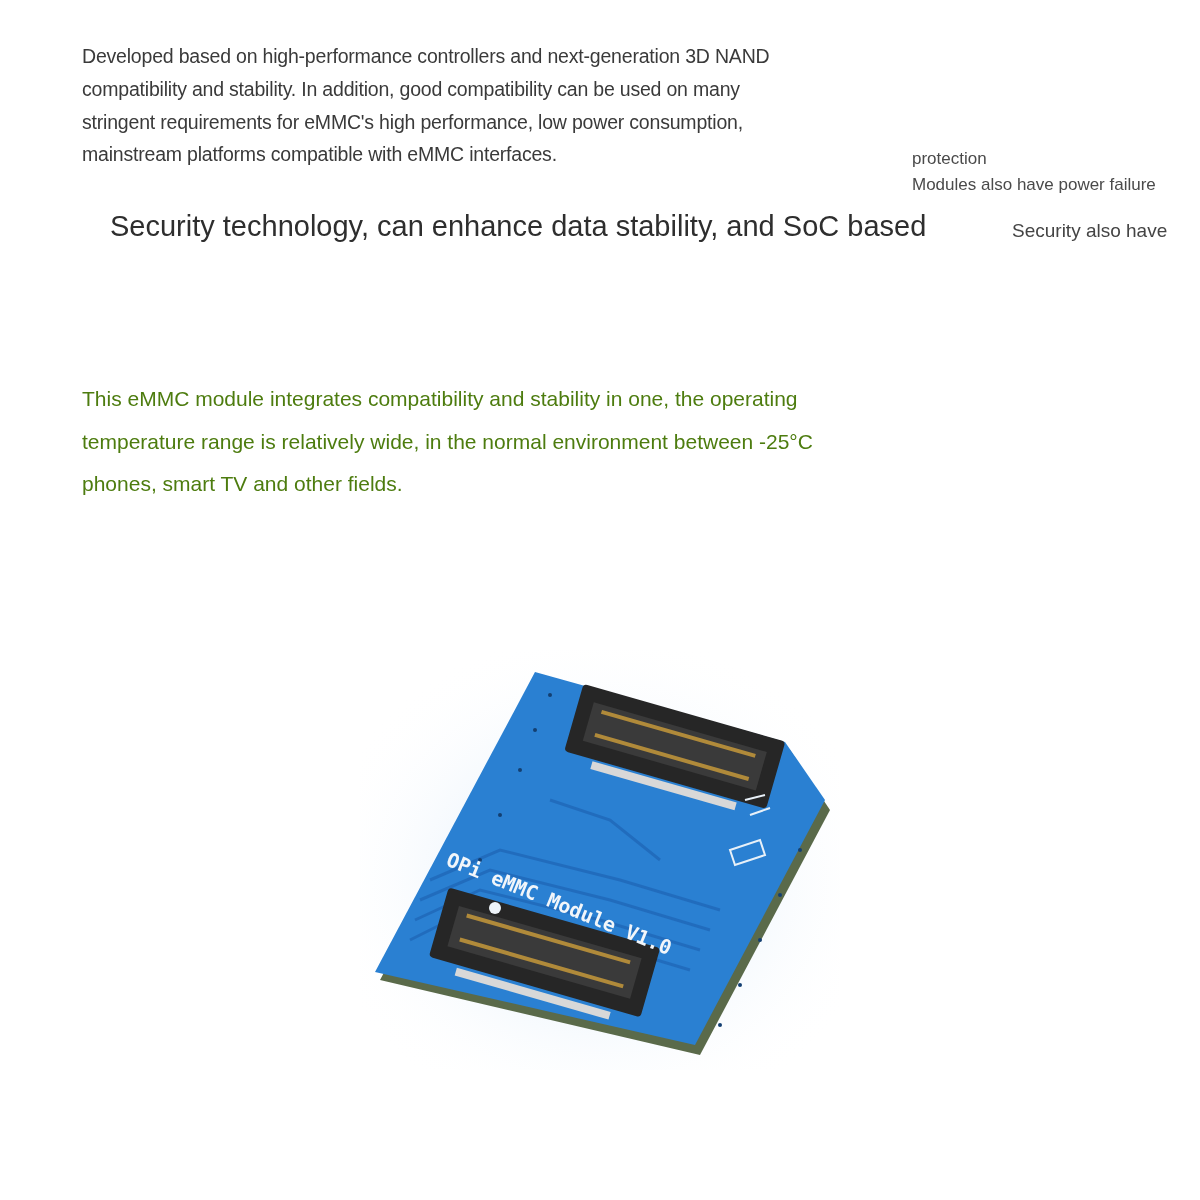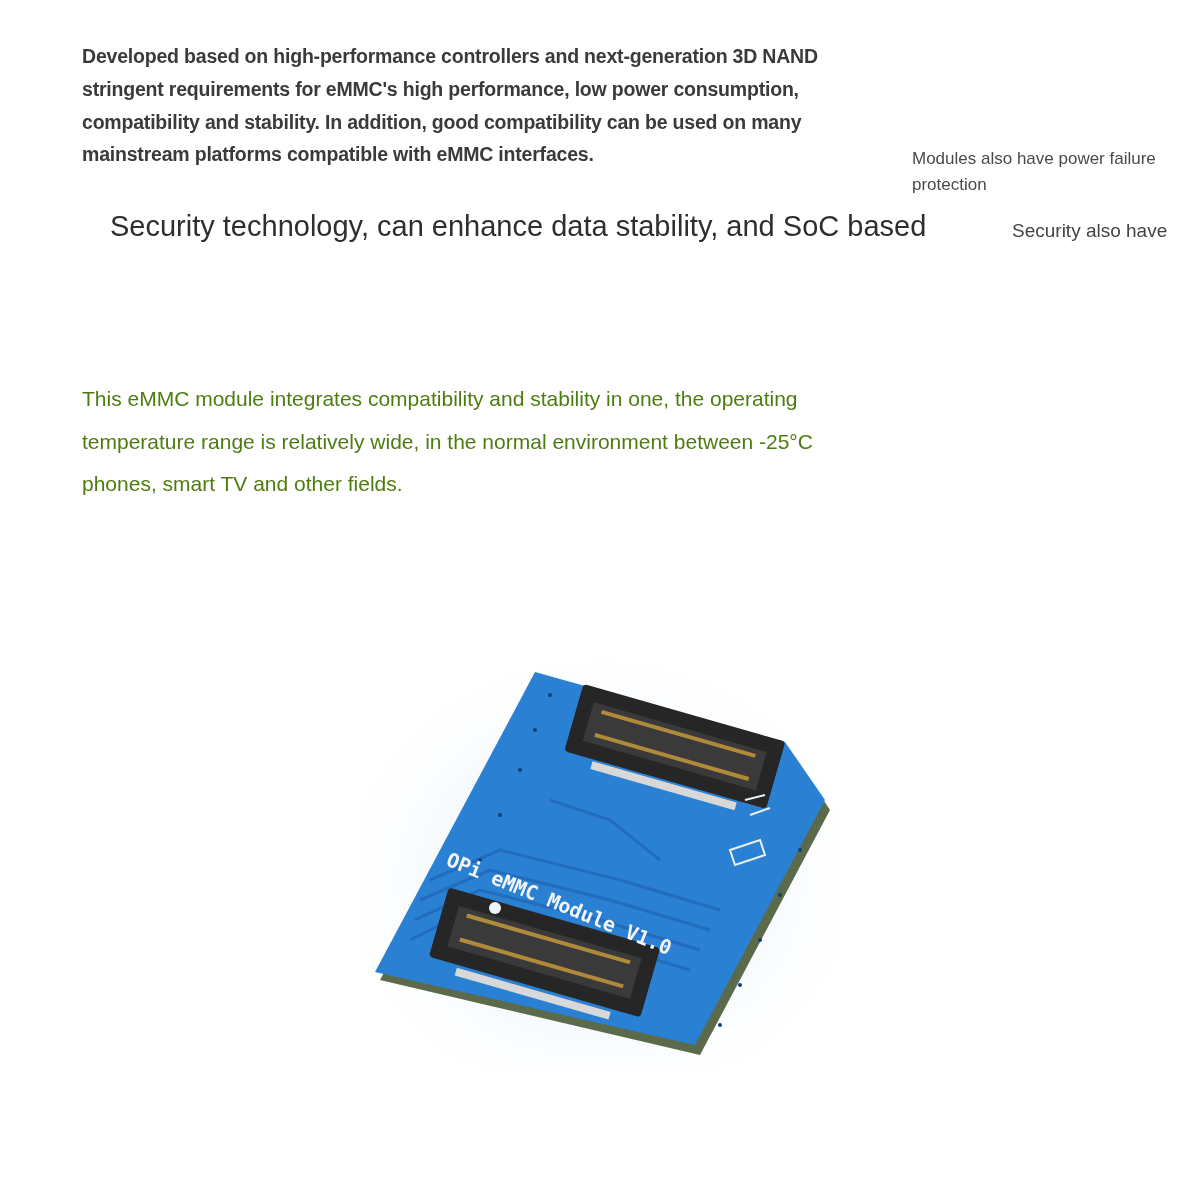--- a/index.html
+++ b/index.html
@@ -1,40 +1,40 @@
 <!DOCTYPE html>
 <html><head>
 <meta charset="utf-8">
 <style>
   html, body { margin:0; padding:0; }
   body { width:1200px; height:1200px; background:#ffffff; position:relative; overflow:hidden;
          font-family:"Liberation Sans", sans-serif; color:#333; }
   .p-small { position:absolute; left:82px; top:40px; width:830px; font-size:19.5px; line-height:32.8px; color:#3a3a3a; letter-spacing:-0.2px; }
-  .p-small span { display:block; white-space:nowrap;font-weight:bold; }
+  .p-small span { display:block; white-space:nowrap; }
   .side1 { position:absolute; left:912px; top:146px; font-size:17px; line-height:26px; color:#4a4a4a; }
   .side1 span { display:block; white-space:nowrap; }
   .heading { position:absolute; left:82px; top:210px; font-size:29px; color:#2e2e2e; white-space:nowrap;margin-left:28px; }
   .side2 { position:absolute; left:1012px; top:220px; font-size:19px; color:#444; white-space:nowrap; }
   .p-large { position:absolute; left:82px; top:378px; width:1100px; font-size:21px; line-height:42.5px; color:#4d7c0f; }
   .p-large span { display:block; white-space:nowrap; }
   .product { position:absolute; left:360px; top:650px; width:480px; height:420px; }
 </style>
 </head>
 <body>
 
 <div class="p-small">
   <span>Developed based on high-performance controllers and next-generation 3D NAND</span>
+  <span>compatibility and stability. In addition, good compatibility can be used on many</span>
   <span>stringent requirements for eMMC's high performance, low power consumption,</span>
-  <span>compatibility and stability. In addition, good compatibility can be used on many</span>
   <span>mainstream platforms compatible with eMMC interfaces.</span>
 </div>
 
 <div class="side1">
+  <span>protection</span>
   <span>Modules also have power failure</span>
-  <span>protection</span>
 </div>
 
 <div class="heading">Security technology, can enhance data stability, and SoC based</div>
 <div class="side2">Security also have</div>
 
 <div class="p-large">
   <span>This eMMC module integrates compatibility and stability in one, the operating</span>
   <span>temperature range is relatively wide, in the normal environment between -25°C</span>
   <span>phones, smart TV and other fields.</span>
 </div>

